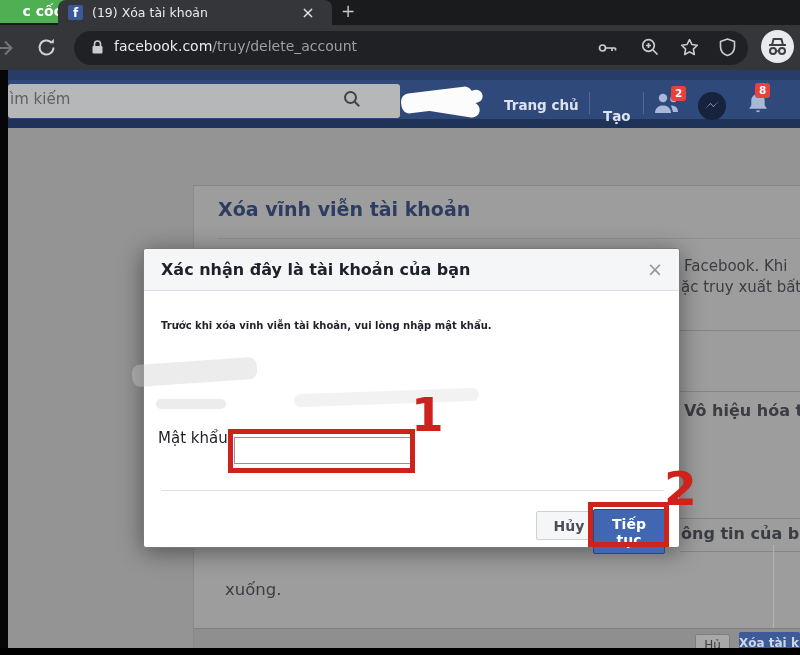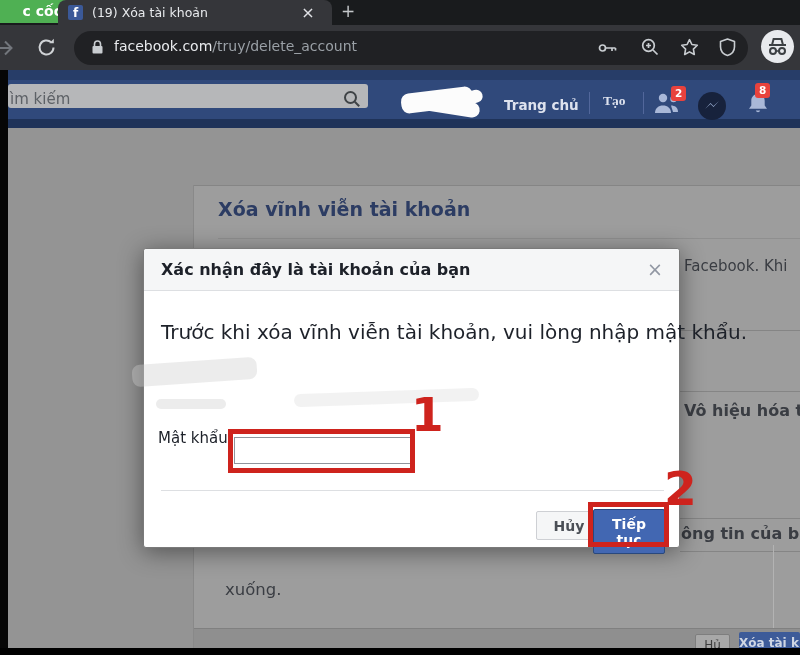--- a/index.html
+++ b/index.html
@@ -19,21 +19,21 @@
   .toolbar{left:0;top:25px;width:800px;height:45px;background:#35363a;}
   .addressbar{left:74px;top:31px;width:674px;height:34px;background:#202124;border-radius:17px;}
   .url{left:114px;top:38px;font-size:14px;white-space:nowrap;}
   .url .dom{color:#e8eaed;} .url .path{color:#9aa0a6;}
   .avatar-incog{left:761px;top:30px;width:33px;height:33px;border-radius:50%;background:#e8eaed;}
   
   .blackstrip{left:0;top:70px;width:8px;height:585px;background:#060606;}
   .fbheader{left:8px;top:70px;width:792px;height:58px;background:#30497b;}
   .fbheader-topband{left:8px;top:70px;width:792px;height:10px;background:#273d68;}
   .fbheader-botband{left:8px;top:119px;width:792px;height:9px;background:#1f3359;}
-  .searchbox{left:8px;top:84px;width:360px;height:24px;background:#b6b7b9;border-radius:3px;}
+  .searchbox{left:8px;top:84px;width:360px;height:34px;background:#b6b7b9;border-radius:3px;padding-left:32px;}
   .searchtext{left:10px;top:90px;color:#5d6166;font-size:15px;}
   .navlink{color:#dde2ee;font-weight:bold;font-size:13.5px;}
   .navdiv{width:1px;height:22px;background:#52679b;top:92px;}
   .badge{background:#e8423d;color:#fff;font-size:10.5px;font-weight:bold;border-radius:3px;
          padding:1px 4px;line-height:13px;}
   .scribble{background:#fcfcfc;border-radius:8px;}
   
   .pagebg{left:8px;top:128px;width:792px;height:520px;background:#949494;}
   .cardbg{left:194px;top:186px;width:606px;height:442px;background:#9d9d9d;}
   .hline{background:#858585;height:1px;}
@@ -45,21 +45,21 @@
            font-size:12px;text-align:center;}
   .bluebtn-dim{background:#3d5b99;border-radius:2px;color:#cfd6e4;font-weight:bold;
            font-size:12px;text-align:center;overflow:hidden;white-space:nowrap;}
   
   .modal{left:143px;top:248px;width:537px;height:300px;background:#fff;border-radius:3px;
          box-shadow:0 4px 24px rgba(0,0,0,.45);border:1px solid #7a7a7a;box-sizing:border-box;}
   .modal-header{left:0;top:0;width:100%;height:42px;background:#f5f6f7;
                 border-bottom:1px solid #dddfe2;border-radius:3px 3px 0 0;box-sizing:border-box;}
   .modal-title{left:17px;top:11px;font-size:16px;font-weight:bold;color:#1d2129;white-space:nowrap;}
   .modal-close{left:500px;top:9px;width:22px;text-align:center;color:#9197a3;font-size:19px;}
-  .modal-body-text{left:17px;top:71px;font-size:20px;color:#1d2129;white-space:nowrap;}
+  .modal-body-text{left:17px;top:71px;font-size:10px;color:#1d2129;white-space:nowrap;font-weight:bold;}
   .blob{background:rgba(205,205,205,.38);border-radius:8px;}
   .pwlabel{left:14px;top:180px;font-size:15px;color:#1d2129;}
   .pwinput{left:90px;top:188px;width:164px;height:25px;border:1px solid #90949c;background:#fff;
            font-size:14px;padding:0 6px;box-sizing:content-box;}
   .modal-footer-line{left:17px;top:241px;width:503px;height:1px;background:#dddfe2;}
   .btn-cancel{left:392px;top:262px;width:66px;height:29px;background:#f5f6f7;border:1px solid #ced0d4;
               border-radius:2px;color:#4b4f56;font-weight:bold;font-size:14px;box-sizing:border-box;}
   .btn-continue{left:449px;top:260px;width:72px;height:45px;background:#4267b2;border:1px solid #29487d;
               border-radius:2px;color:#fff;font-weight:bold;font-size:14px;box-sizing:border-box;}
   
@@ -146,21 +146,21 @@
           <path d="M12.8 12.8l4.4 4.4" stroke="#3f4346" stroke-width="2"></path>
         </svg>
     </div>
   </div>
 
   <div class="abs scribble" style="left:401px;top:90px;width:72px;height:20px;transform:rotate(-7deg);"></div>
   <div class="abs scribble" style="left:420px;top:99px;width:60px;height:15px;transform:rotate(9deg);"></div>
   <div class="abs scribble" style="left:455px;top:92px;width:28px;height:13px;transform:rotate(-18deg);"></div>
   <div class="abs navlink" style="left:504px;top:97px;">Trang chủ</div>
   <div class="abs navdiv" style="left:589px;"></div>
-  <div class="abs navlink" style="left:603px;top:93px;font-family:Liberation Serif, serif;">Tạo</div>
+  <div class="abs navlink" style="left:603px;top:108px;">Tạo</div>
   <div class="abs navdiv" style="left:643px;"></div>
   <div class="abs" style="left:652px;top:91px;">
     <svg width="30" height="24" viewBox="0 0 30 24">
         <circle cx="11" cy="7" r="4.2" fill="#a9b8d8"></circle>
         <path d="M3 22c0-5 3.6-7.5 8-7.5s8 2.5 8 7.5z" fill="#a9b8d8"></path>
         <circle cx="21.5" cy="8" r="3.2" fill="#a9b8d8"></circle>
         <path d="M19 14.5c3.8 0 7 2 7 6.5h-5" fill="#a9b8d8"></path>
       </svg>
   </div>
   <div class="abs badge" style="left:671px;top:86px;">2</div>
@@ -177,20 +177,21 @@
   </div>
   <div class="abs badge" style="left:755px;top:83px;">8</div>
 
   <div class="abs pagebg"></div>
   <div class="abs cardbg"></div>
   <div class="abs hline" style="left:193px;top:185px;width:607px;"></div>
   <div class="abs vline" style="left:193px;top:185px;height:463px;"></div>
   <div class="abs heading" style="left:218px;top:198px;">Xóa vĩnh viễn tài khoản</div>
   <div class="abs hline" style="left:218px;top:238px;width:582px;background:#8f8f8f;"></div>
   <div class="abs bgtext" style="left:684px;top:257px;">Facebook. Khi</div>
+  <div class="abs bgtext" style="left:681px;top:278px;">ặc truy xuất bất</div>
   <div class="abs hline" style="left:680px;top:330px;width:120px;"></div>
   <div class="abs hline" style="left:680px;top:391px;width:120px;"></div>
   <div class="abs bgtext" style="left:684px;top:401px;font-weight:bold;font-size:16px;">Vô hiệu hóa tài k</div>
   <div class="abs hline" style="left:680px;top:518px;width:120px;"></div>
   <div class="abs bgtext" style="left:681px;top:524px;font-weight:bold;font-size:16px;">ông tin của bạn x</div>
   <div class="abs hline" style="left:680px;top:551px;width:120px;"></div>
   <div class="abs bgtext" style="left:225px;top:580px;font-size:16.5px;">xuống.</div>
   <div class="abs vline" style="left:773px;top:545px;height:83px;background:#b3b3b3;"></div>
   <div class="abs hline" style="left:194px;top:628px;width:606px;background:#808080;"></div>
   <div class="abs pagefooter"></div>

